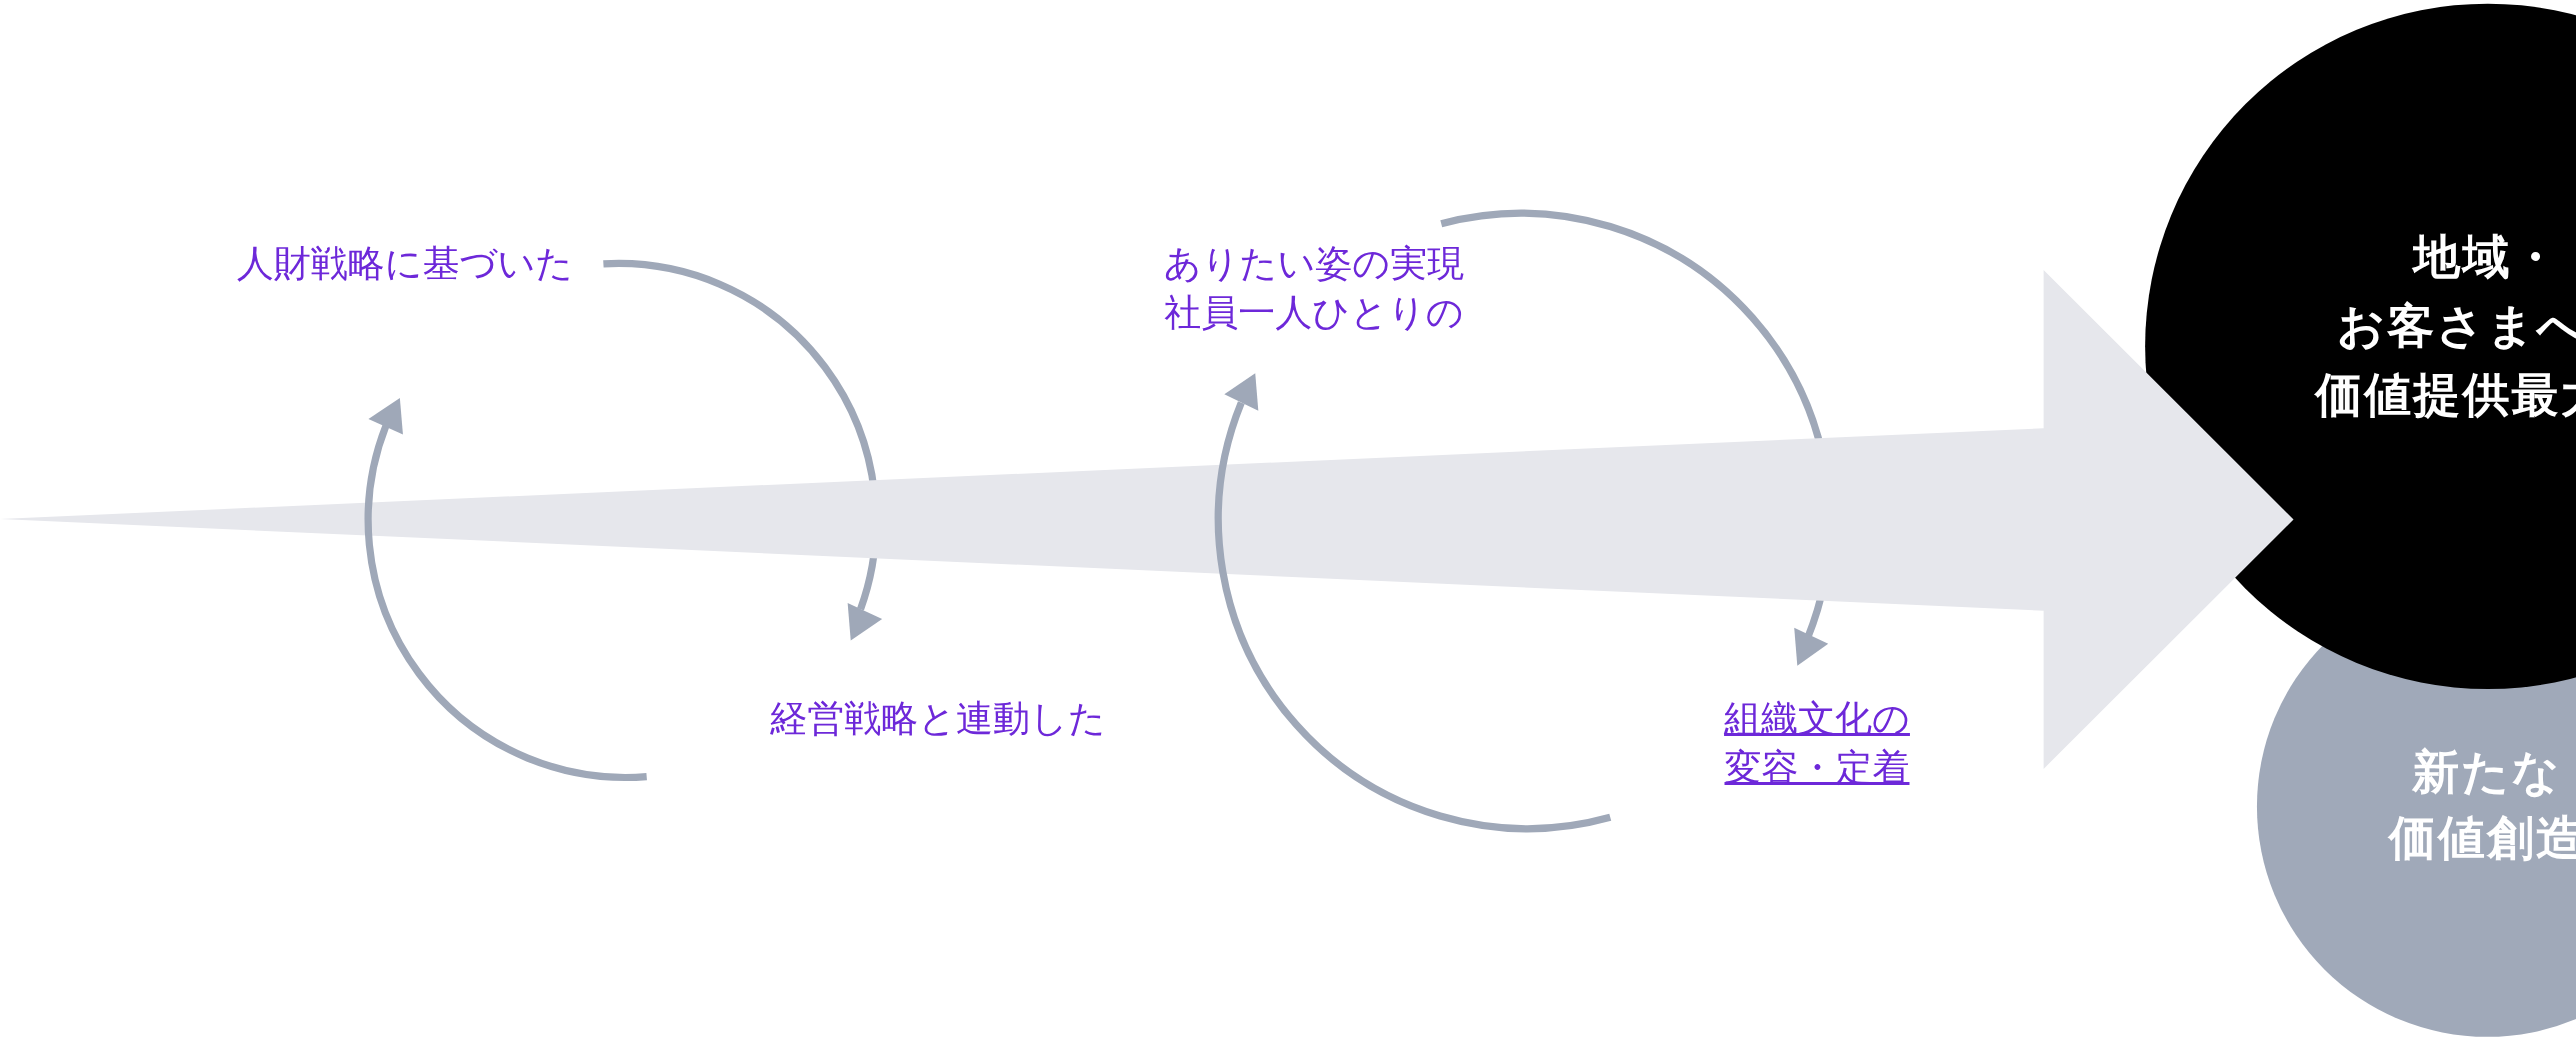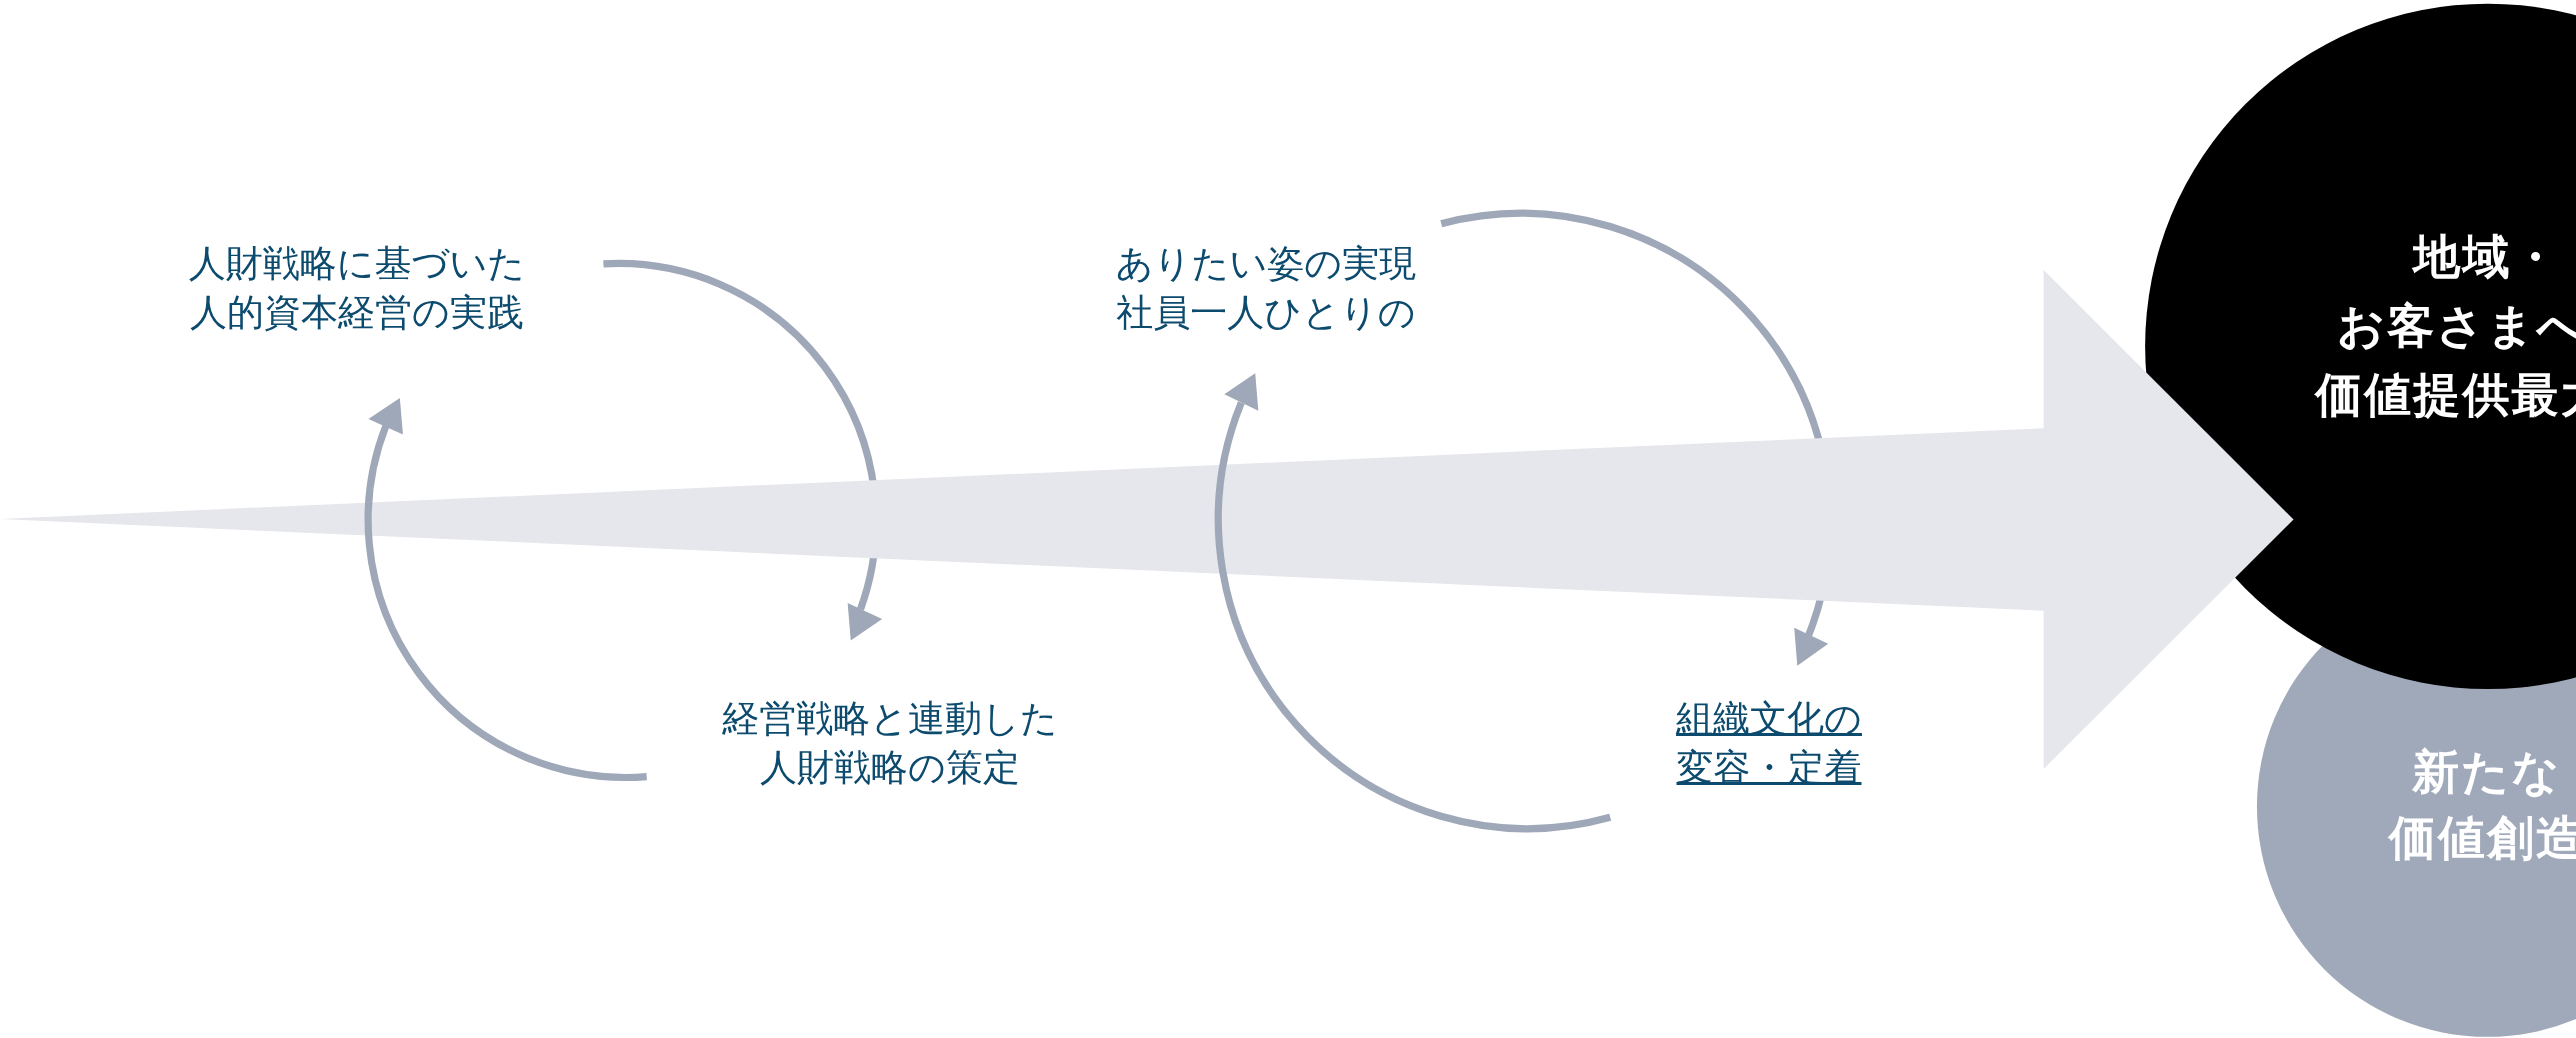--- a/index.html
+++ b/index.html
@@ -17,25 +17,26 @@
     #diagram {
       position: absolute;
       left: 0;
       top: 0;
       width: 2832px;
       height: 1039px;
     }
     .label {
       position: absolute;
       text-align: center;
-      color: #0c4a6e;
+      color: #6d28d9;
       font-size: 37px;
       line-height: 49px;
       white-space: nowrap;
       transform: translateX(-50%);
+      margin-left: 48px;
     }
     .label span { display: block; }
     .circle-label {
       position: absolute;
       text-align: center;
       color: #ffffff;
       font-weight: bold;
       white-space: nowrap;
       transform: translateX(-50%);
       letter-spacing: 2.1px;
@@ -76,25 +77,23 @@
   </g>
 
   <polygon points="1651,1243 1645,1170 1712,1201" fill="#9FA8B8"></polygon>
   <polygon points="776,772 715,813 782,843" fill="#9FA8B8"></polygon>
   <polygon points="3488,1292 3482,1218 3548,1249" fill="#9FA8B8"></polygon>
   <polygon points="2436,724 2376,765 2442,797" fill="#9FA8B8"></polygon>
 </svg>
 
 <div class="label" style="left:357px; top:239px;">
   <span>人財戦略に基づいた</span>
-  <span>人的資本経営の実践</span>
 </div>
 <div class="label" style="left:890px; top:694px;">
   <span>経営戦略と連動した</span>
-  <span>人財戦略の策定</span>
 </div>
 
 <div class="label" style="left:1266px; top:239px;">
   <span>ありたい姿の実現</span>
   <span>社員一人ひとりの</span>
 </div>
 <div class="label" style="left:1769px; top:694px;text-decoration:underline;">
   <span>組織文化の</span>
   <span>変容・定着</span>
 </div>

